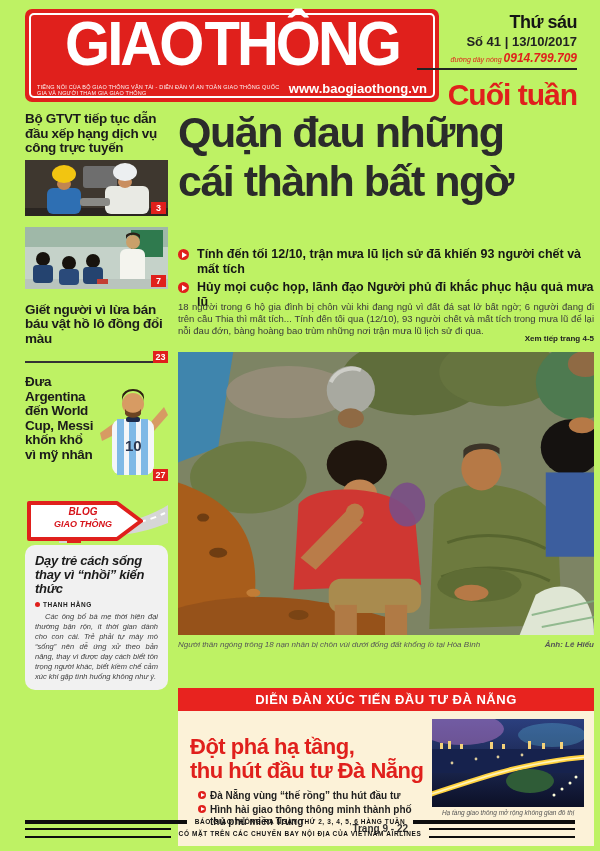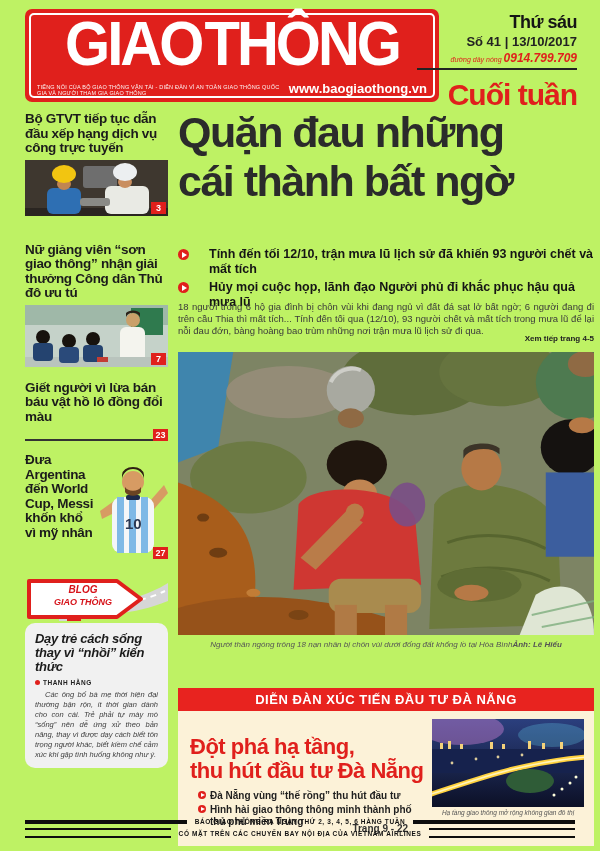--- a/index.html
+++ b/index.html
@@ -27,21 +27,21 @@
   .sb-item{position:relative;}
   .kicker{font-size:6.5px;font-weight:bold;color:#d6131a;letter-spacing:.2px;margin-bottom:2px;}
   .sb-h{font-size:13.5px;line-height:14.5px;font-weight:bold;color:#1b1b1b;letter-spacing:-.3px;}
   .sep{position:relative;height:15px;border-bottom:2.5px solid #333;}
   .badge{background:#e0201c;color:#fff;font-weight:bold;font-size:9px;min-width:13px;height:12px;
          display:flex;align-items:center;justify-content:center;padding:0 1px;}
   .sep .badge{position:absolute;right:0;bottom:-2px;}
   .sb-photo{position:relative;margin-top:4px;}
   .sb-photo svg{display:block;width:100%;}
   .sb-photo .badge{position:absolute;right:2px;bottom:2px;}
-  .m1{margin-bottom:16px;} .m2{margin-bottom:27px;} .m3{margin-bottom:10px;}
+  .m1{margin-bottom:16px;} .m2{margin-bottom:11px;} .m3{margin-bottom:10px;}
   .m4{margin-bottom:14px;} .m5{margin-bottom:12px;} .m6{margin-bottom:12px;}
   .messi-wrap{float:right;width:72px;height:96px;margin:14px 0 0 2px;position:relative;}
   .messi-num{position:absolute;left:29px;top:48px;font-size:15px;font-weight:bold;color:#2a3752;}
   .item6-badge{position:absolute;right:0;bottom:6px;}
   .sb-item6{min-height:112px;}
 
   
   .blog-sign{position:relative;width:143px;height:44px;}
   .blog-sign-text{position:absolute;left:8px;top:7px;width:100px;text-align:center;color:#d6131a;
                   font-weight:bold;font-style:italic;line-height:12px;}
@@ -50,31 +50,31 @@
   .blog-title{font-size:13px;line-height:14px;font-weight:bold;font-style:italic;color:#1b1b1b;letter-spacing:-.3px;}
   .blog-byline{display:flex;align-items:center;gap:3px;margin:5px 0 4px 0;}
   .bb-dot{width:5px;height:5px;border-radius:50%;background:#e0201c;}
   .bb-name{font-size:6.5px;font-weight:bold;color:#222;text-transform:uppercase;letter-spacing:.5px;}
   .blog-body{font-size:7.5px;line-height:10px;font-style:italic;color:#3c3c3c;text-align:justify;text-indent:10px;}
 
   
   .main-headline{position:absolute;left:178px;top:108px;width:420px;font-size:43px;line-height:49px;
                  font-weight:bold;color:#2b2b2b;letter-spacing:-1.5px;white-space:pre-line;}
   .bullets{position:absolute;left:178px;top:247px;width:420px;}
-  .b-row{display:flex;gap:20px;margin-bottom:3px;align-items:flex-start;}
+  .b-row{display:flex;gap:8px;margin-bottom:3px;align-items:flex-start;}
   .b-icon{flex:none;width:11px;height:11px;border-radius:50%;background:#e0201c;position:relative;margin-top:2px;}
   .b-icon::after{content:"";position:absolute;left:3.5px;top:2.5px;border-left:5px solid #fff;
                  border-top:3px solid transparent;border-bottom:3px solid transparent;}
   .b-text{font-size:12.5px;line-height:15px;font-weight:bold;color:#151515;}
   .main-body{position:absolute;left:178px;top:301px;width:416px;font-size:9.5px;line-height:12px;
              color:#3a3a3a;text-align:justify;}
   .main-cont{position:absolute;right:6px;top:334px;font-size:8px;font-weight:bold;color:#222;}
   .main-photo{position:absolute;left:178px;top:352px;width:416px;height:283px;}
   .main-photo svg{display:block;width:100%;height:100%;}
-  .caption-row{position:absolute;left:178px;top:640px;width:416px;display:flex;justify-content:center;
+  .caption-row{position:absolute;left:178px;top:640px;width:416px;display:flex;justify-content:space-between;
                font-size:8px;font-style:italic;color:#555;}
   .cap-credit{font-weight:bold;}
 
   
   .dn{position:absolute;left:178px;top:688px;width:416px;}
   .dn-banner{height:23px;background:#e8231f;color:#fff;display:flex;align-items:center;justify-content:center;
              font-size:13px;font-weight:bold;letter-spacing:.5px;}
   .dn-body{position:relative;background:#fcf2d8;padding:24px 10px 8px 12px;height:103px;}
   .dn-h{font-size:22px;line-height:24px;font-weight:bold;color:#e0201c;letter-spacing:-.5px;white-space:pre-line;}
   .dn-bullets{margin-top:7px;width:238px;}
@@ -134,21 +134,20 @@
           <ellipse cx="100" cy="22" rx="7" ry="6" fill="#c98e5f"></ellipse>
           <ellipse cx="100" cy="12" rx="12" ry="9" fill="#eceff1"></ellipse>
           <rect x="55" y="38" width="30" height="8" rx="3" fill="#8a8a86"></rect>
         </svg>
         <span class="badge">3</span>
       </div>
     </div>
 
 
     <div class="sb-item m4">
-      <div class="sb-h">Nữ giảng viên “sơn giao thông” nhận giải thưởng Công dân Thủ đô ưu tú</div>
       <div class="sb-photo">
         <svg viewBox="0 0 143 62" preserveAspectRatio="none">
           <rect width="143" height="62" fill="#c5d2c9"></rect>
           <rect x="0" y="0" width="143" height="20" fill="#9fb8a8"></rect>
           <rect x="106" y="3" width="32" height="27" fill="#2f7a4e"></rect>
           <rect x="95" y="22" width="25" height="36" rx="6" fill="#f4f4ee"></rect>
           <circle cx="108" cy="15" r="7" fill="#caa06a"></circle>
           <path d="M101,12 a8 8 0 0 1 14,0 l0,-4 a8 5 0 0 0 -14,0 Z" fill="#2b2118"></path>
           <rect x="0" y="52" width="143" height="10" fill="#b9c4bd"></rect>
           <circle cx="18" cy="32" r="7" fill="#17120d"></circle>

